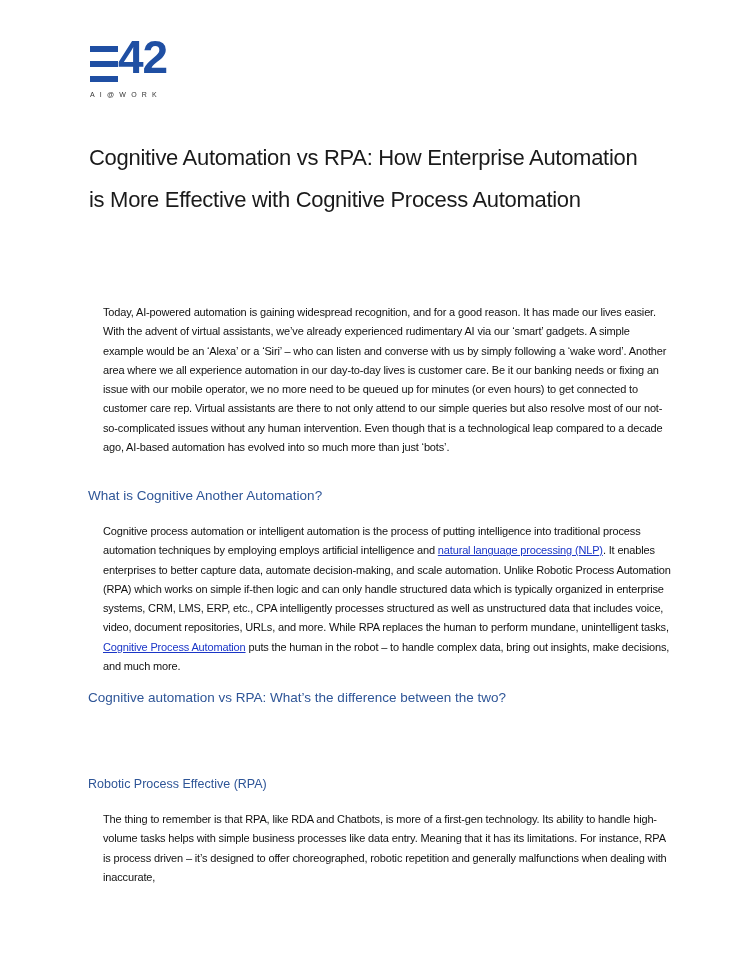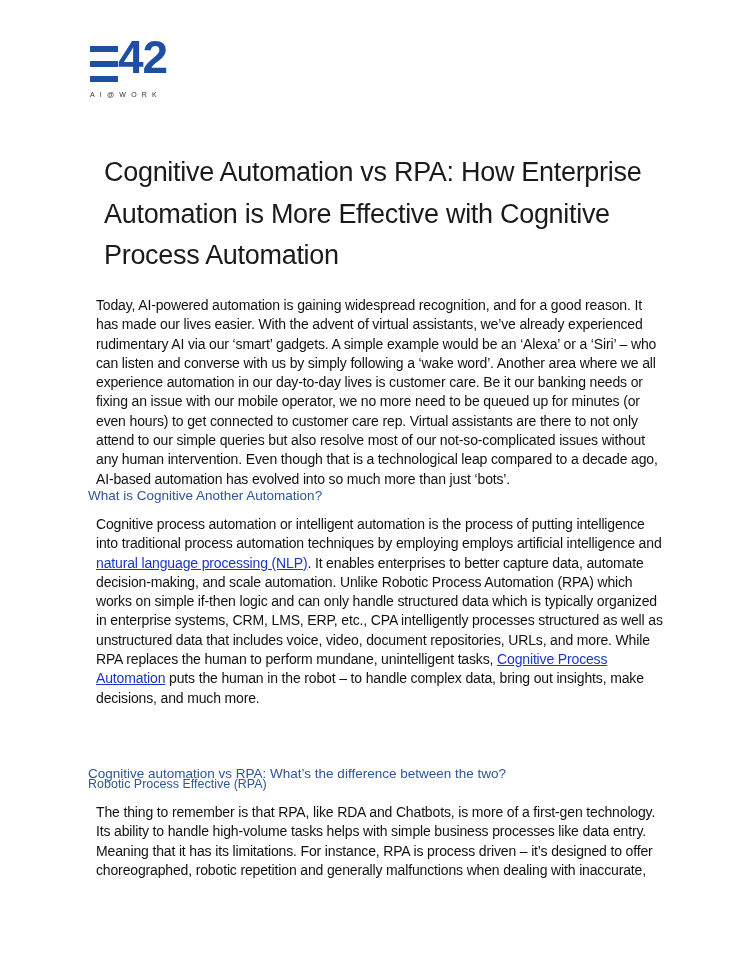--- a/index.html
+++ b/index.html
@@ -2,22 +2,22 @@
 <html><head>
 <meta charset="utf-8">
 <style>
   html, body { margin: 0; padding: 0; background: #ffffff; }
   body { width: 741px; height: 960px; position: relative; overflow: hidden; font-family: "Liberation Sans", sans-serif; color: #111; }
   .logo { position: absolute; left: 88px; top: 44px; width: 100px; height: 60px; }
   .logo-bars { position: absolute; left: 2px; top: 2px; width: 28px; height: 38px; }
   .logo-bar { position: absolute; left: 0; width: 28px; height: 6px; background: #1f4fa3; }
   .logo-num { position: absolute; left: 30px; top: -10px; font-size: 46px; font-weight: bold; color: #1f4fa3; letter-spacing: -1px; font-family: "Liberation Sans", sans-serif; line-height: 1; text-align: right; }
   .logo-tag { position: absolute; left: 2px; top: 47px; font-size: 7px; letter-spacing: 5.2px; color: #333; }
-  .title { position: absolute; left: 88px; top: 136px; width: 560px; font-size: 27px; line-height: 41.5px; color: #1a1a1a; font-weight: normal; margin: 16px; letter-spacing: -0.3px; }
-  .para { position: absolute; left: 88px; width: 570px; font-size: 14px; line-height: 19.3px; color: #111; margin: 8px; letter-spacing: -0.15px; }
+  .title { position: absolute; left: 88px; top: 136px; width: 560px; font-size: 22px; line-height: 41.5px; color: #1a1a1a; font-weight: normal; margin: 1px; letter-spacing: -0.3px; }
+  .para { position: absolute; left: 88px; width: 570px; font-size: 11px; line-height: 19.3px; color: #111; margin: 15px; letter-spacing: -0.15px; }
   .heading { position: absolute; left: 88px; font-size: 13.5px; color: #2e5597; margin: 0; font-weight: normal; }
   .subheading { position: absolute; left: 88px; font-size: 12.5px; color: #2e5597; margin: 0; font-weight: normal; }
   a.link { color: #1a35c7; text-decoration: underline; }
 </style>
 </head>
 <body>
 
 <div class="logo">
   <div class="logo-bars">
     <div class="logo-bar" style="top:0;"></div>
@@ -29,17 +29,17 @@
 </div>
 
 <h1 class="title">Cognitive Automation vs RPA: How Enterprise Automation is More Effective with Cognitive Process Automation</h1>
 
 <p class="para" style="top:288px;">Today, AI-powered automation is gaining widespread recognition, and for a good reason. It has made our lives easier. With the advent of virtual assistants, we’ve already experienced rudimentary AI via our ‘smart’ gadgets. A simple example would be an ‘Alexa’ or a ‘Siri’ – who can listen and converse with us by simply following a ‘wake word’. Another area where we all experience automation in our day-to-day lives is customer care. Be it our banking needs or fixing an issue with our mobile operator, we no more need to be queued up for minutes (or even hours) to get connected to customer care rep. Virtual assistants are there to not only attend to our simple queries but also resolve most of our not-so-complicated issues without any human intervention. Even though that is a technological leap compared to a decade ago, AI-based automation has evolved into so much more than just ‘bots’.</p>
 
 <h2 class="heading" style="top:488px;">What is Cognitive Another Automation?</h2>
 
 <p class="para" style="top:507px;"><span>Cognitive process automation or intelligent automation is the process of putting intelligence into traditional process automation techniques by employing employs artificial intelligence and </span><a class="link" href="#">natural language processing (NLP)</a><span>. It enables enterprises to better capture data, automate decision-making, and scale automation. Unlike Robotic Process Automation (RPA) which works on simple if-then logic and can only handle structured data which is typically organized in enterprise systems, CRM, LMS, ERP, etc., CPA intelligently processes structured as well as unstructured data that includes voice, video, document repositories, URLs, and more. While RPA replaces the human to perform mundane, unintelligent tasks, </span><a class="link" href="#">Cognitive Process Automation</a><span> puts the human in the robot – to handle complex data, bring out insights, make decisions, and much more.</span></p>
 
-<h2 class="heading" style="top:766px;">Cognitive automation vs RPA: What’s the difference between the two?</h2>
+<h2 class="heading" style="top:690px;">Cognitive automation vs RPA: What’s the difference between the two?</h2>
 
 <h3 class="subheading" style="top:777px;">Robotic Process Effective (RPA)</h3>
 
 <p class="para" style="top:795px;">The thing to remember is that RPA, like RDA and Chatbots, is more of a first-gen technology. Its ability to handle high-volume tasks helps with simple business processes like data entry. Meaning that it has its limitations. For instance, RPA is process driven – it’s designed to offer choreographed, robotic repetition and generally malfunctions when dealing with inaccurate,</p>
 
 </body></html>

